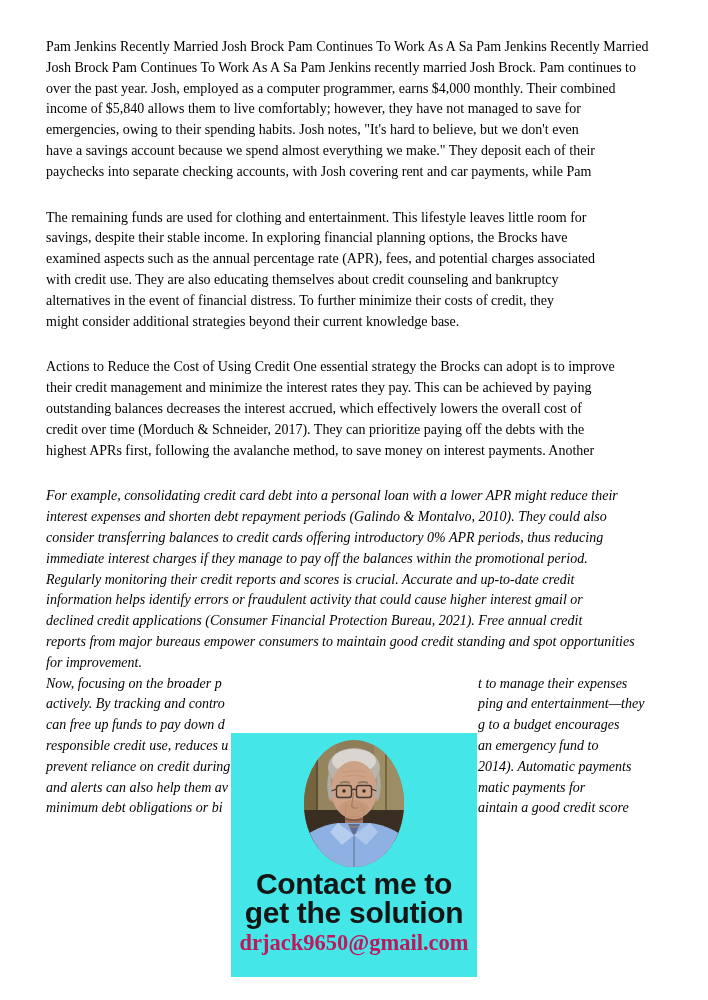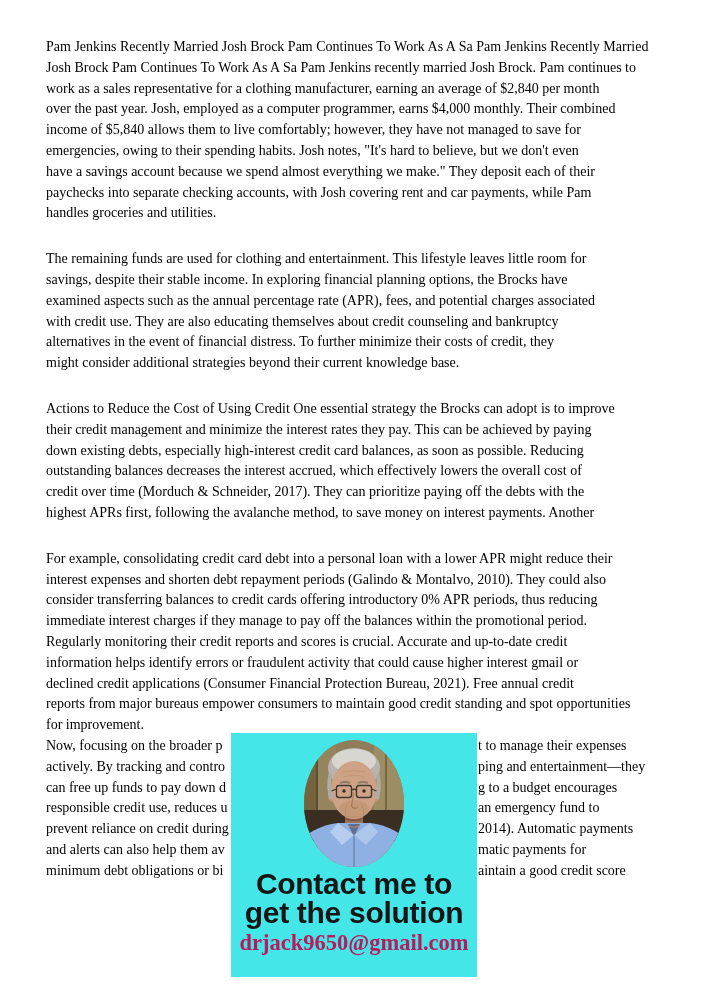--- a/index.html
+++ b/index.html
@@ -1,21 +1,21 @@
 <!DOCTYPE html>
 <html><head>
 <meta charset="utf-8">
 <style>
   html,body{margin:0;padding:0;}
   body{width:708px;height:1000px;background:#ffffff;}
   .page{position:relative;width:708px;height:1000px;background:#ffffff;overflow:hidden;
         font-family:"Liberation Serif",serif;color:#000;}
   .doc{position:absolute;left:46px;top:37px;width:632px;font-size:14px;line-height:20.8px;}
   .para{margin:0 0 25px 0;}
-  .para:last-child{margin-bottom:0;}
+  .para:last-child{margin-bottom:0;font-style:italic;}
   .line{white-space:nowrap;height:20.8px;}
   .split-line{position:relative;height:20.8px;white-space:nowrap;}
   .frag-right{position:absolute;left:432px;top:0;}
   .overlay{position:absolute;left:231px;top:733px;width:246px;height:244px;z-index:5;
            display:flex;flex-direction:column;align-items:center;}
   .portrait{margin-top:7px;width:100px;height:127px;display:block;}
   .contact-heading{margin-top:3px;font-family:"Liberation Sans",sans-serif;font-weight:700;
                    font-size:30px;line-height:28.5px;letter-spacing:-0.3px;text-align:center;}
   .contact-email{margin-top:3px;font-family:"Liberation Serif",serif;font-weight:700;
                  font-size:22.5px;line-height:26px;text-align:center;}
@@ -23,40 +23,37 @@
 </head>
 <body>
 
 <div class="page">
 
   <div class="doc">
     <div>
         <div class="para">
           <div class="line">Pam Jenkins Recently Married Josh Brock Pam Continues To Work As A Sa Pam Jenkins Recently Married</div>
           <div class="line">Josh Brock Pam Continues To Work As A Sa Pam Jenkins recently married Josh Brock. Pam continues to</div>
-          <div class="line">work as a sales representative for a clothing manufacturer, earning an average of $2,840 per month</div>
           <div class="line">over the past year. Josh, employed as a computer programmer, earns $4,000 monthly. Their combined</div>
           <div class="line">income of $5,840 allows them to live comfortably; however, they have not managed to save for</div>
           <div class="line">emergencies, owing to their spending habits. Josh notes, "It's hard to believe, but we don't even</div>
           <div class="line">have a savings account because we spend almost everything we make." They deposit each of their</div>
           <div class="line">paychecks into separate checking accounts, with Josh covering rent and car payments, while Pam</div>
-          <div class="line">handles groceries and utilities.</div>
         </div>
         <div class="para">
           <div class="line">The remaining funds are used for clothing and entertainment. This lifestyle leaves little room for</div>
           <div class="line">savings, despite their stable income. In exploring financial planning options, the Brocks have</div>
           <div class="line">examined aspects such as the annual percentage rate (APR), fees, and potential charges associated</div>
           <div class="line">with credit use. They are also educating themselves about credit counseling and bankruptcy</div>
           <div class="line">alternatives in the event of financial distress. To further minimize their costs of credit, they</div>
           <div class="line">might consider additional strategies beyond their current knowledge base.</div>
         </div>
         <div class="para">
           <div class="line">Actions to Reduce the Cost of Using Credit One essential strategy the Brocks can adopt is to improve</div>
           <div class="line">their credit management and minimize the interest rates they pay. This can be achieved by paying</div>
-          <div class="line">down existing debts, especially high-interest credit card balances, as soon as possible. Reducing</div>
           <div class="line">outstanding balances decreases the interest accrued, which effectively lowers the overall cost of</div>
           <div class="line">credit over time (Morduch &amp; Schneider, 2017). They can prioritize paying off the debts with the</div>
           <div class="line">highest APRs first, following the avalanche method, to save money on interest payments. Another</div>
         </div>
         <div class="para">
           <div class="line">For example, consolidating credit card debt into a personal loan with a lower APR might reduce their</div>
           <div class="line">interest expenses and shorten debt repayment periods (Galindo &amp; Montalvo, 2010). They could also</div>
           <div class="line">consider transferring balances to credit cards offering introductory 0% APR periods, thus reducing</div>
           <div class="line">immediate interest charges if they manage to pay off the balances within the promotional period.</div>
           <div class="line">Regularly monitoring their credit reports and scores is crucial. Accurate and up-to-date credit</div>

